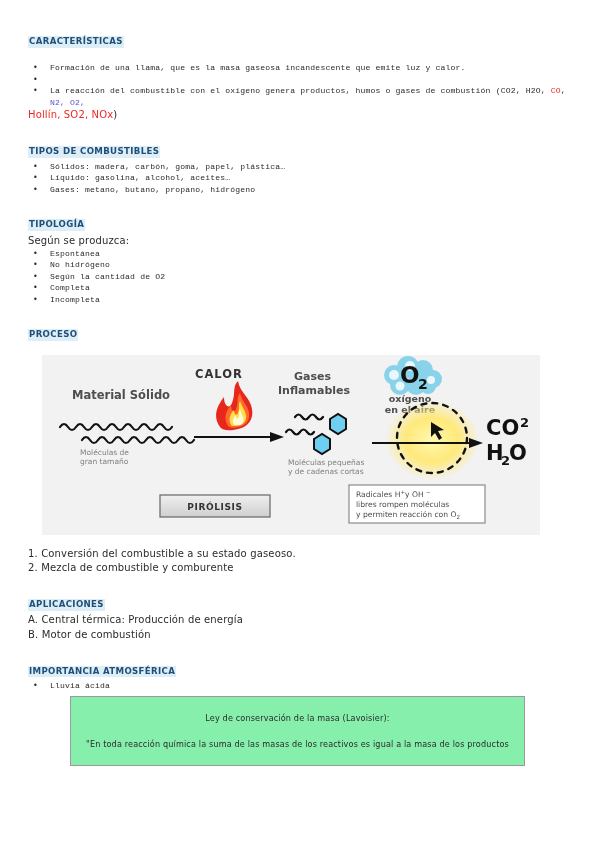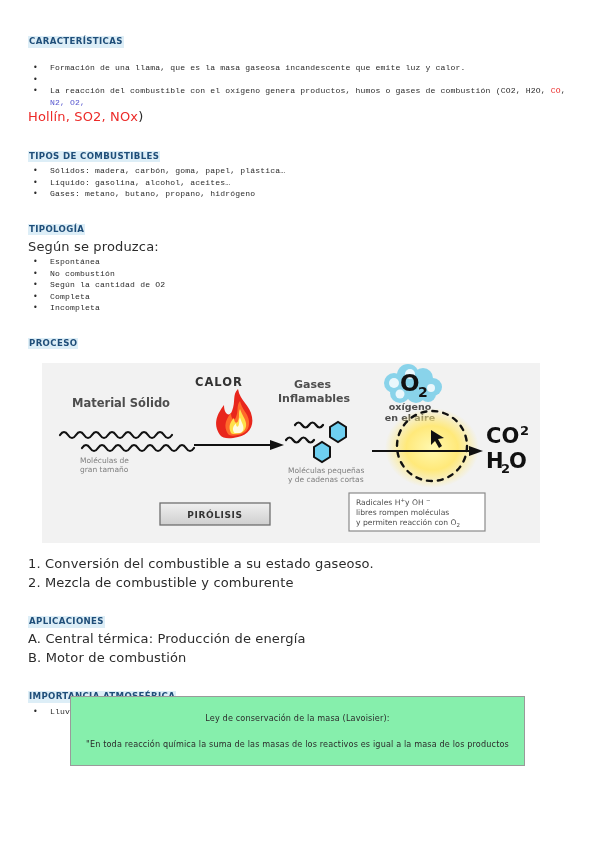--- a/index.html
+++ b/index.html
@@ -55,21 +55,21 @@
     padding-left: 5px;
     box-sizing: border-box;
   }
   .bullet-text {
     font-size: 8.1px;
     color: #2b2b2b;
     letter-spacing: 0.15px;
     font-family: Liberation Mono, monospace;
   }
   .plain-row {
-    font-size: 13px;
+    font-size: 10px;
     color: #2b2b2b;
     line-height: 1.42;
     letter-spacing: 0.15px;
   }
   .red { color: #ec2a28; }
   .blue { color: #5656cf; }
   .gap-md { height: 12px; }
   .gap-lg { height: 16px; }
 
   
@@ -160,21 +160,21 @@
   <div class="heading-row">
     <span class="heading">TIPOLOGÍA</span>
   </div>
   <div class="plain-row">Según se produzca:</div>
   <div class="bullet-row">
     <span class="bullet-dot">•</span>
     <span class="bullet-text">Espontánea</span>
   </div>
   <div class="bullet-row">
     <span class="bullet-dot">•</span>
-    <span class="bullet-text">No combustión</span>
+    <span class="bullet-text">No hidrógeno</span>
   </div>
   <div class="bullet-row">
     <span class="bullet-dot">•</span>
     <span class="bullet-text">Según la cantidad de O2</span>
   </div>
   <div class="bullet-row">
     <span class="bullet-dot">•</span>
     <span class="bullet-text">Completa</span>
   </div>
   <div class="bullet-row">

